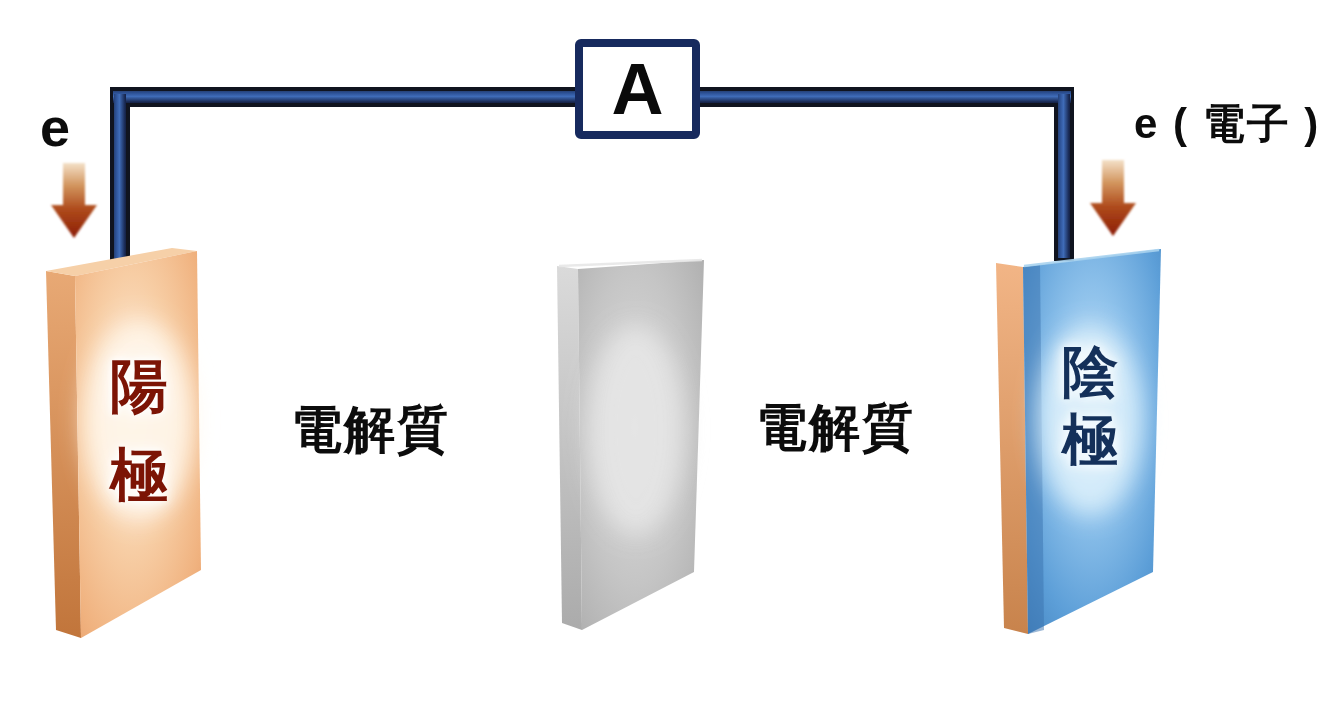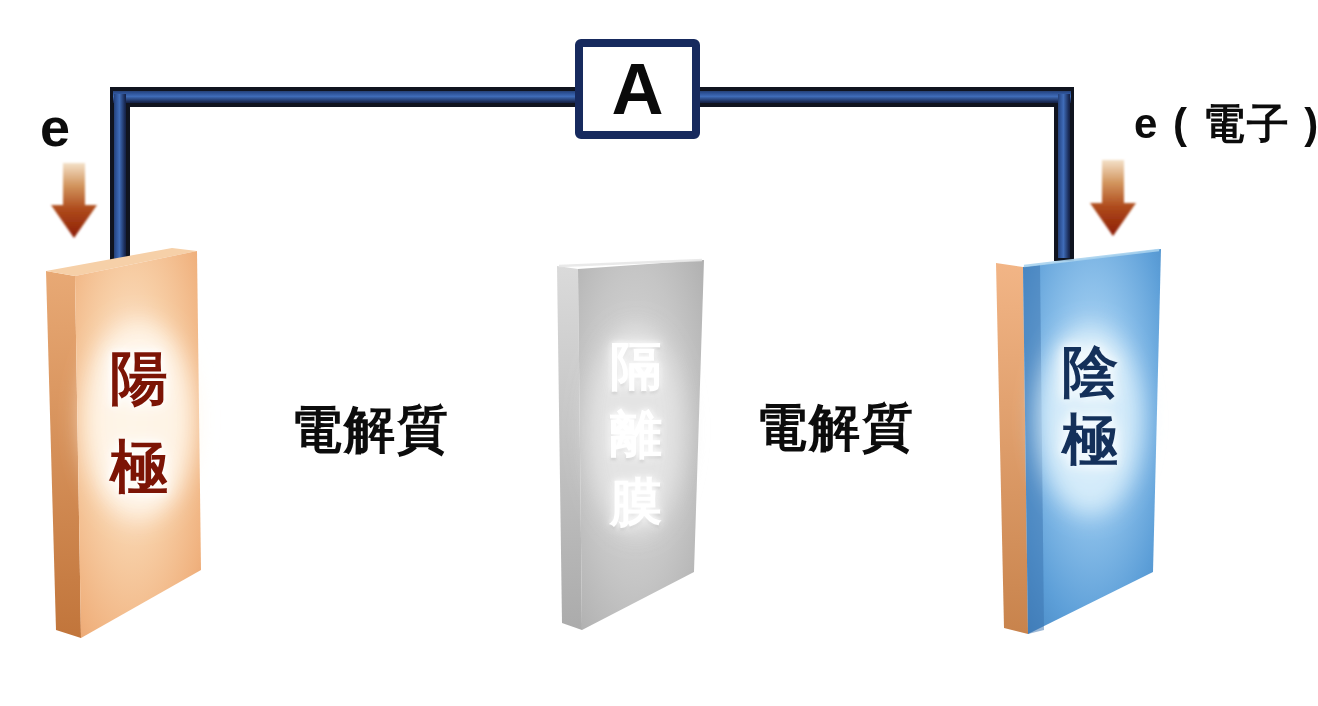--- a/index.html
+++ b/index.html
@@ -24,21 +24,21 @@
   .lbl-electrolyte-right{left:756px;top:402px;font-size:51px;letter-spacing:2px;}
   .vlabel{
     position:absolute;
     width:64px;
     text-align:center;
     font-weight:700;
     word-break:break-all;
     white-space:normal;
   }
   .vlabel-anode{
-    left:107px;top:333px;
+    left:107px;top:341px;
     font-size:58px;line-height:89px;
     color:#7c1405;
     text-shadow:0 0 6px #ffffff,0 0 12px #ffffff,0 0 22px rgba(255,255,255,.95);
   }
   .vlabel-separator{
     left:604px;top:332px;
     font-size:52px;line-height:68px;
     color:#ffffff;
     text-shadow:0 0 5px rgba(255,255,255,.95),0 0 12px rgba(255,255,255,.8),0 2px 3px rgba(110,110,110,.4);
   }
@@ -170,16 +170,15 @@
   <div class="ammeter">
     <span>A</span>
   </div>
 
   <div class="lbl lbl-e-left">e</div>
   <div class="lbl lbl-e-right">e ( 電子 )</div>
   <div class="lbl lbl-electrolyte-left">電解質</div>
   <div class="lbl lbl-electrolyte-right">電解質</div>
 
   <div class="vlabel vlabel-anode">陽極</div>
-  <div class="vlabel vlabel-separator">隔離膜</div>
   <div class="vlabel vlabel-cathode">陰極</div>
 
 </div>
 
 </body></html>

